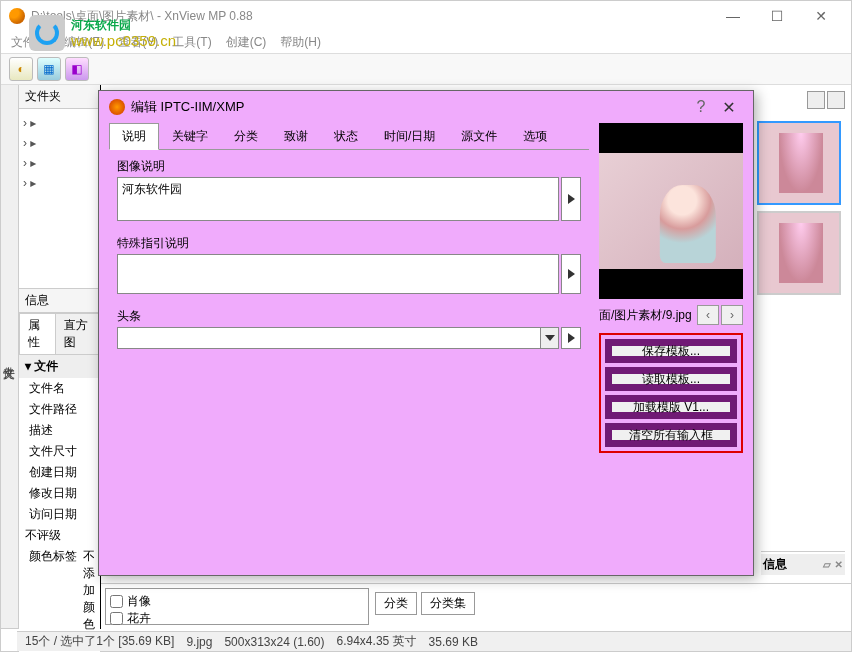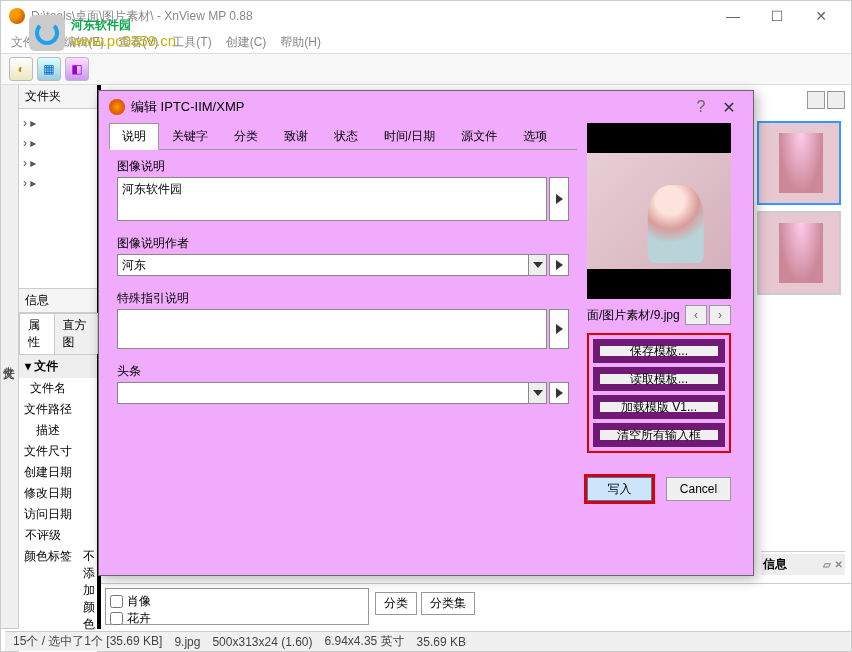--- a/index.html
+++ b/index.html
@@ -22,61 +22,61 @@
 
 .toolbar { height: 32px; display: flex; align-items: center; gap: 4px; padding: 4px 8px; border-top: 1px solid #ddd; border-bottom: 1px solid #ddd; background: #f8f8f8; }
 .tool-ico { width: 24px; height: 24px; border: 1px solid #bbb; border-radius: 3px; background: linear-gradient(#fff,#e8e8c0); display:inline-flex; align-items:center; justify-content:center; color:#c80;}
 .tool-ico.blue { background: linear-gradient(#dff,#9cd); color:#06c;}
 .tool-ico.purple { background: linear-gradient(#fdf,#c9e); color:#90c;}
 
 .layout { display: flex; height: calc(100% - 106px); }
 .side-tabs { width: 18px; background: #f0f0f0; border-right: 1px solid #ccc; display:flex; flex-direction:column; writing-mode: vertical-rl; text-orientation: upright;}
 .side-tab { padding: 10px 1px; border-bottom: 1px solid #ccc; text-align:center; color:#444;}
 
-.left-col { width: 82px; display:flex; flex-direction:column; border-right:4px solid #000000;}
+.left-col { width: 82px; display:flex; flex-direction:column; border-right:1px solid #000000;}
 .panel-header { background: #f5f5f5; border-bottom: 1px solid #ccc; padding: 3px 6px; display:flex; align-items:center; justify-content:space-between;}
 .tree-body { flex: 0 0 180px; background:#fff; border-bottom:1px solid #ccc; padding:4px; color:#666; }
 .tree-row { padding:3px 0; color:#555; }
 .info-tabs { display:flex; border-bottom:1px solid #ccc; background:#3b82f6;}
 .info-tab { padding:3px 8px; border:1px solid #ccc; border-bottom:none; margin-right:-1px; background:#fff; }
 .info-tab.inactive{background:#f0f0f0;}
 .info-body { flex:1; background:#fff;}
 .info-header { background:#eee; padding:3px 6px; font-weight:bold;}
 .info-row { display:flex; padding:2px 0; }
-.info-key { width: 58px; padding-left: 0; text-align: center; }
+.info-key { width: 58px; padding-left: 10px; }
 .info-val { flex:1; padding-left:6px; }
 
 .main-content { flex:1; background:#fff; position:relative; }
 .thumb-area { position:absolute; right:6px; top:36px; width: 88px;}
 .thumb { width: 84px; height: 84px; background:#e8c8d0; border:2px solid #3399ff; margin-bottom:6px; position:relative;}
 .thumb::after{content:"";position:absolute;left:20px;top:10px;width:44px;height:60px;background:radial-gradient(ellipse at top,#fce,#c89 70%);}
 .view-toggles { position:absolute; right:6px; top:6px; display:flex; gap:2px;}
 .view-toggles span{width:18px;height:18px;border:1px solid #999;background:#eee;display:inline-block;}
 
 .info-dock { position:absolute; right:6px; bottom:54px; width:84px; border-top:1px solid #ccc; padding-top:2px;}
 .info-dock-header{background:#eee;padding:2px;font-weight:bold;display:flex;justify-content:space-between;align-items:center;}
 .dock-icons{display:flex;gap:4px;}
 .dock-icons span{font-size:10px;color:#888;}
 
 .bottom-panel{position:absolute;left:100px;bottom:22px;right:0;height:46px;border-top:1px solid #ccc;display:flex;}
 .bp-box{width:264px;border:1px solid #999;margin:4px;padding:4px;}
 .checklist div{display:flex;align-items:center;gap:4px;}
 .checklist input{margin:0;}
 .bp-label{padding:2px 8px;border:1px solid #999;margin:4px 2px;background:#fff;}
 
-.statusbar { position:absolute; bottom:0; left:4px; right:0; height:20px; background:#f0f0f0; border-top:1px solid #ccc; display:flex; align-items:center; gap:12px; padding:0 8px; color:#444;}
+.statusbar { position:absolute; bottom:0; left:16px; right:0; height:20px; background:#f0f0f0; border-top:1px solid #ccc; display:flex; align-items:center; gap:12px; padding:0 8px; color:#444;}
 
 
 .dialog { position:absolute; left:98px; top:90px; width:656px; height:486px; background:#f0abfc; border:1px solid #666; box-shadow: 3px 3px 12px rgba(0,0,0,.3); z-index:10; display:flex; flex-direction:column;}
 .dialog-title { height:32px; display:flex; align-items:center; padding:0 10px; }
 .dialog-title .dico { width:16px; height:16px; background:radial-gradient(circle,#f90,#c30); border-radius:50%; margin-right:6px;}
 .dialog-title .dtxt { flex:1; font-size:13px; }
 .dialog-title .help { width:28px; text-align:center; font-size:16px; color:#666;}
 .dialog-title .close { width:28px; text-align:center; font-size:16px; color:#333;}
-.dialog-body { flex:1; display:flex; padding: 0 22px 10px 10px; gap:10px;}
+.dialog-body { flex:1; display:flex; padding: 0 10px 10px 10px; gap:10px;}
 .dlg-left { flex:1; display:flex; flex-direction:column;}
 .dlg-tabs { display:flex; border-bottom:1px solid #999; }
 .dlg-tab { padding:4px 12px; border:1px solid transparent; margin-bottom:-1px;}
 .dlg-tab.active { border-color:#999; border-bottom-color:#fff; background:#fff;}
 .field-group{margin:6px 8px;}
 .field-label{padding:2px 0;}
 .field-row{display:flex;align-items:stretch;}
 .field-input{flex:1;border:1px solid #888;padding:3px 4px;height:22px;}
 .field-textarea{flex:1;border:1px solid #888;padding:3px 4px;height:44px;resize:none;}
 .combo-arrow{width:18px;border:1px solid #888;border-left:none;display:flex;align-items:center;justify-content:center;background:#eee;}
@@ -273,32 +273,20 @@
       <div class="field-group">
         <div class="field-label">图像说明</div>
         <div class="field-row">
           <textarea class="field-textarea" style="">河东软件园</textarea>
           <div class="play-btn">
               <span class="triangle-r"></span>
             </div>
         </div>
       </div>
 
-      <div class="field-group">
-        <div class="field-label">图像说明作者</div>
-        <div class="field-row">
-          <input class="field-input" value="河东" style="">
-          <div class="combo-arrow">
-              <span class="triangle-d"></span>
-            </div>
-          <div class="play-btn">
-              <span class="triangle-r"></span>
-            </div>
-        </div>
-      </div>
 
       <div class="field-group">
         <div class="field-label">特殊指引说明</div>
         <div class="field-row">
           <textarea class="field-textarea" style="height: 40px;"></textarea>
           <div class="play-btn">
               <span class="triangle-r"></span>
             </div>
         </div>
       </div>
@@ -327,19 +315,15 @@
         <span class="nav-btn">›</span>
       </div>
 
       <div class="tmpl-group">
         <div class="tmpl-btn">保存模板...</div>
         <div class="tmpl-btn">读取模板...</div>
         <div class="tmpl-btn">加载模版 V1...</div>
         <div class="tmpl-btn">清空所有输入框</div>
       </div>
 
-      <div class="action-row">
-        <div class="btn primary">写入</div>
-        <div class="btn">Cancel</div>
-      </div>
     </div>
   </div>
 </div>
 
 </body></html>

